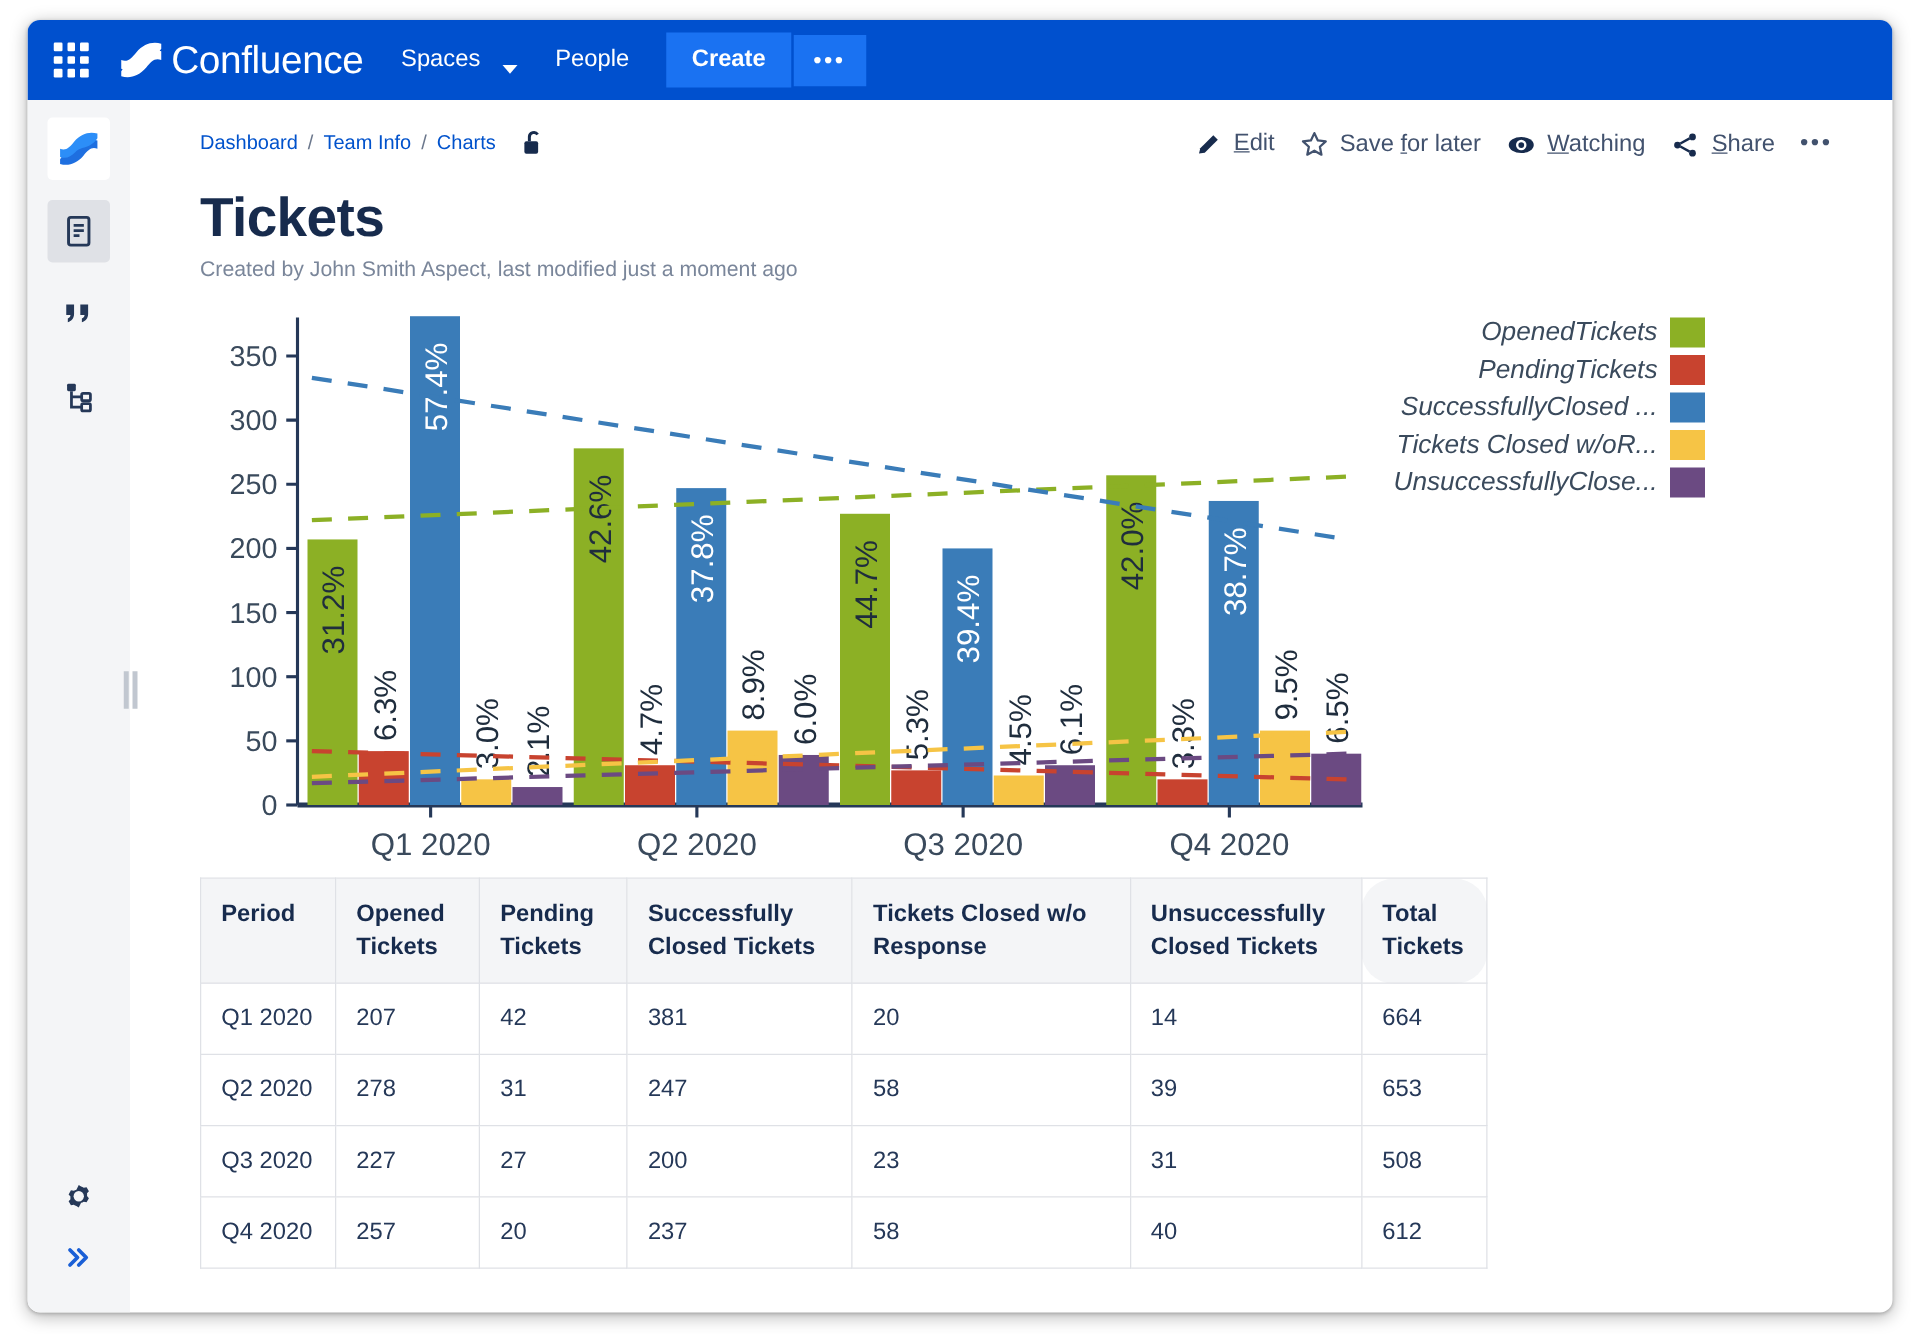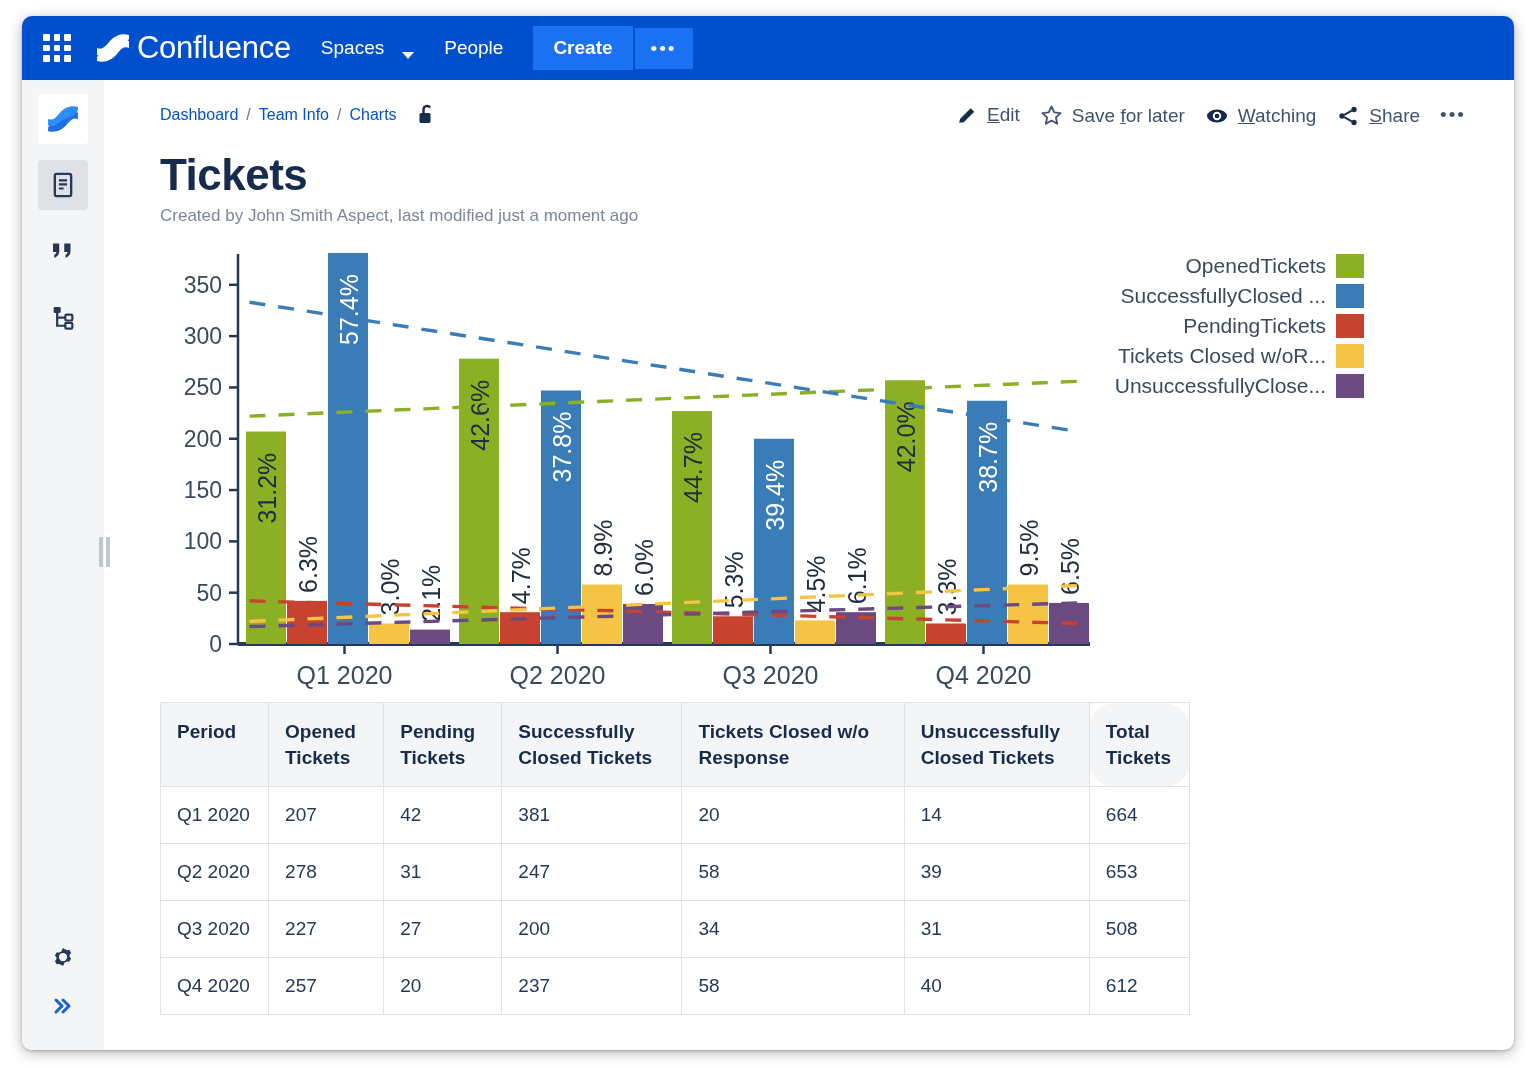--- a/index.html
+++ b/index.html
@@ -82,21 +82,21 @@
   .pa { display:flex; align-items:center; gap: 9px; color:#42526e; font-size: 19px; cursor:pointer; }
   .pa u { text-decoration: underline; }
   .pa .lbl { text-decoration: none; }
 
   h1.title { font-size: 44px; color:#172b4d; font-weight: bold; margin: 22px 0 6px; letter-spacing: -0.5px; }
   .meta { font-size: 17px; color:#7a869a; }
 
   
   .chart-area { position: relative; margin-top: 20px; height: 450px; }
   .chart-svg { display:block; }
-  .legend { position:absolute; right: 110px; top: 5px; }
+  .legend { position:absolute; right: 110px; top: 5px; font-style: italic; }
   .lg-row { display:flex; align-items:center; justify-content:flex-end; gap:10px;
     height: 30px; cursor:pointer; }
   .lg-row span { font-size: 21px; color:#3a4a5c; white-space: nowrap; }
   .lg-row i { width: 28px; height: 24px; display:block; }
 
   
   table.tk { border-collapse: collapse; margin-top: 6px; width: 1030px; }
   table.tk th, table.tk td { border: 1px solid #dfe1e6; text-align:left; }
   table.tk th { background:#f4f5f7; color:#172b4d; font-weight:bold; font-size: 19px;
     padding: 16px 16px; vertical-align: top; line-height: 1.35; }
@@ -322,26 +322,26 @@
             <line x1="89.5" y1="56.23684210526318" x2="918.5" y2="185.55263157894737" stroke="#3a7cb8" stroke-width="3.4" stroke-dasharray="16 13"></line>
             <line x1="89.5" y1="375.42105263157896" x2="918.5" y2="339.5" stroke="#f6c445" stroke-width="3.4" stroke-dasharray="16 13"></line>
             <line x1="89.5" y1="380.5526315789474" x2="918.5" y2="356.94736842105266" stroke="#6b4a82" stroke-width="3.4" stroke-dasharray="16 13"></line>
           </svg>
         <div class="legend" id="legend">
             <div class="lg-row">
               <span>OpenedTickets</span>
               <i style="background: rgb(140, 176, 37);"></i>
             </div>
             <div class="lg-row">
+              <span>PendingTickets</span>
+              <i style="background: rgb(200, 67, 47);"></i>
+            </div>
+            <div class="lg-row">
               <span>SuccessfullyClosed ...</span>
               <i style="background: rgb(58, 124, 184);"></i>
-            </div>
-            <div class="lg-row">
-              <span>PendingTickets</span>
-              <i style="background: rgb(200, 67, 47);"></i>
             </div>
             <div class="lg-row">
               <span>Tickets Closed w/oR...</span>
               <i style="background: rgb(246, 196, 69);"></i>
             </div>
             <div class="lg-row">
               <span>UnsuccessfullyClose...</span>
               <i style="background: rgb(107, 74, 130);"></i>
             </div>
           </div>
@@ -376,21 +376,21 @@
               <td>247</td>
               <td>58</td>
               <td>39</td>
               <td>653</td>
             </tr>
             <tr>
               <td>Q3 2020</td>
               <td>227</td>
               <td>27</td>
               <td>200</td>
-              <td>34</td>
+              <td>23</td>
               <td>31</td>
               <td>508</td>
             </tr>
             <tr>
               <td>Q4 2020</td>
               <td>257</td>
               <td>20</td>
               <td>237</td>
               <td>58</td>
               <td>40</td>

